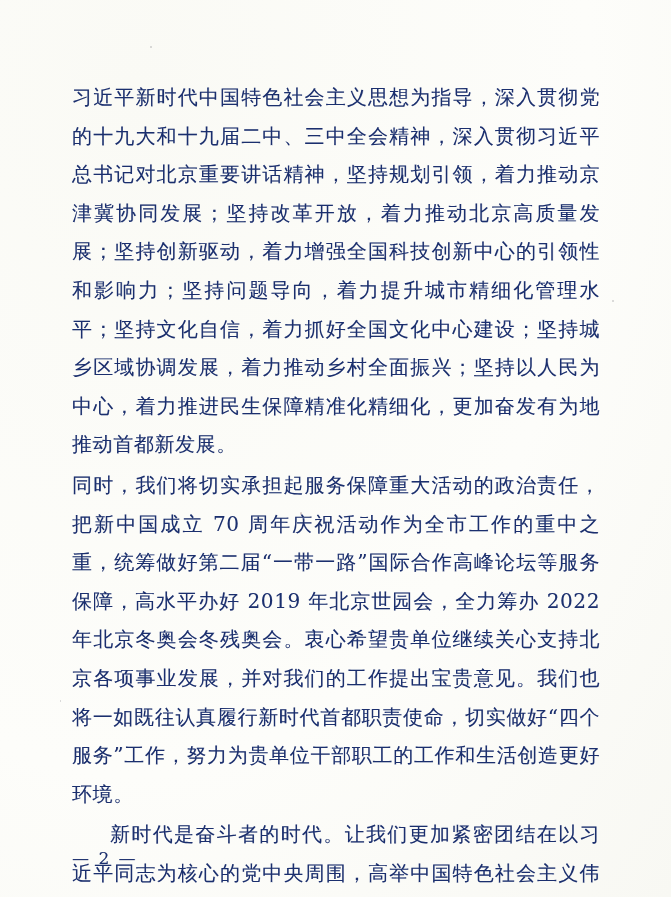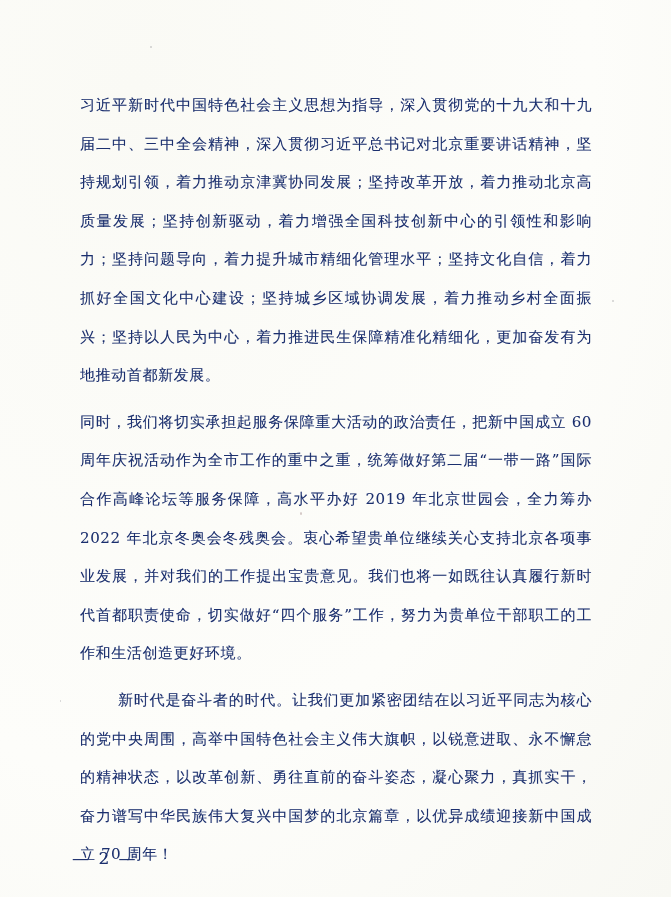--- a/index.html
+++ b/index.html
@@ -29,26 +29,26 @@
     pointer-events: none;
   }
   .content {
     position: absolute;
     left: 72px;
     top: 78px;
     width: 528px;
   }
   .para {
     color: #1b2f6e;
-    font-size: 15px;
+    font-size: 20px;
     line-height: 38.6px;
     letter-spacing: 0.6px;
     text-align: justify;
     text-justify: inter-character;
-    margin: 8px;
+    margin: 0;
     font-family: "DejaVu Serif", serif;
     font-weight: 500;
     text-shadow: 0.3px 0.2px 0 rgba(27,47,110,0.25);
   }
   .para + .para {
     margin-top: 2px;
   }
   .para.indent {
     text-indent: 38px;
   }
@@ -85,20 +85,20 @@
 <div class="page">
   <div class="paper-tint"></div>
 
   <span class="speck s1"></span>
   <span class="speck s2"></span>
   <span class="speck s3"></span>
   <span class="speck s4"></span>
 
   <div class="content">
     <p class="para">习近平新时代中国特色社会主义思想为指导，深入贯彻党的十九大和十九届二中、三中全会精神，深入贯彻习近平总书记对北京重要讲话精神，坚持规划引领，着力推动京津冀协同发展；坚持改革开放，着力推动北京高质量发展；坚持创新驱动，着力增强全国科技创新中心的引领性和影响力；坚持问题导向，着力提升城市精细化管理水平；坚持文化自信，着力抓好全国文化中心建设；坚持城乡区域协调发展，着力推动乡村全面振兴；坚持以人民为中心，着力推进民生保障精准化精细化，更加奋发有为地推动首都新发展。</p>
-    <p class="para">同时，我们将切实承担起服务保障重大活动的政治责任，把新中国成立 60 周年庆祝活动作为全市工作的重中之重，统筹做好第二届“一带一路”国际合作高峰论坛等服务保障，高水平办好 2019 年北京世园会，全力筹办 2022 年北京冬奥会冬残奥会。衷心希望贵单位继续关心支持北京各项事业发展，并对我们的工作提出宝贵意见。我们也将一如既往认真履行新时代首都职责使命，切实做好“四个服务”工作，努力为贵单位干部职工的工作和生活创造更好环境。</p>
+    <p class="para">同时，我们将切实承担起服务保障重大活动的政治责任，把新中国成立 70 周年庆祝活动作为全市工作的重中之重，统筹做好第二届“一带一路”国际合作高峰论坛等服务保障，高水平办好 2019 年北京世园会，全力筹办 2022 年北京冬奥会冬残奥会。衷心希望贵单位继续关心支持北京各项事业发展，并对我们的工作提出宝贵意见。我们也将一如既往认真履行新时代首都职责使命，切实做好“四个服务”工作，努力为贵单位干部职工的工作和生活创造更好环境。</p>
     <p class="para indent">新时代是奋斗者的时代。让我们更加紧密团结在以习近平同志为核心的党中央周围，高举中国特色社会主义伟大旗帜，以锐意进取、永不懈怠的精神状态，以改革创新、勇往直前的奋斗姿态，凝心聚力，真抓实干，奋力谱写中华民族伟大复兴中国梦的北京篇章，以优异成绩迎接新中国成立 70 周年！</p>
   </div>
 
   <div class="page-number-wrap">
     <span class="page-number">— 2 —</span>
   </div>
 </div>
 
 </body></html>

